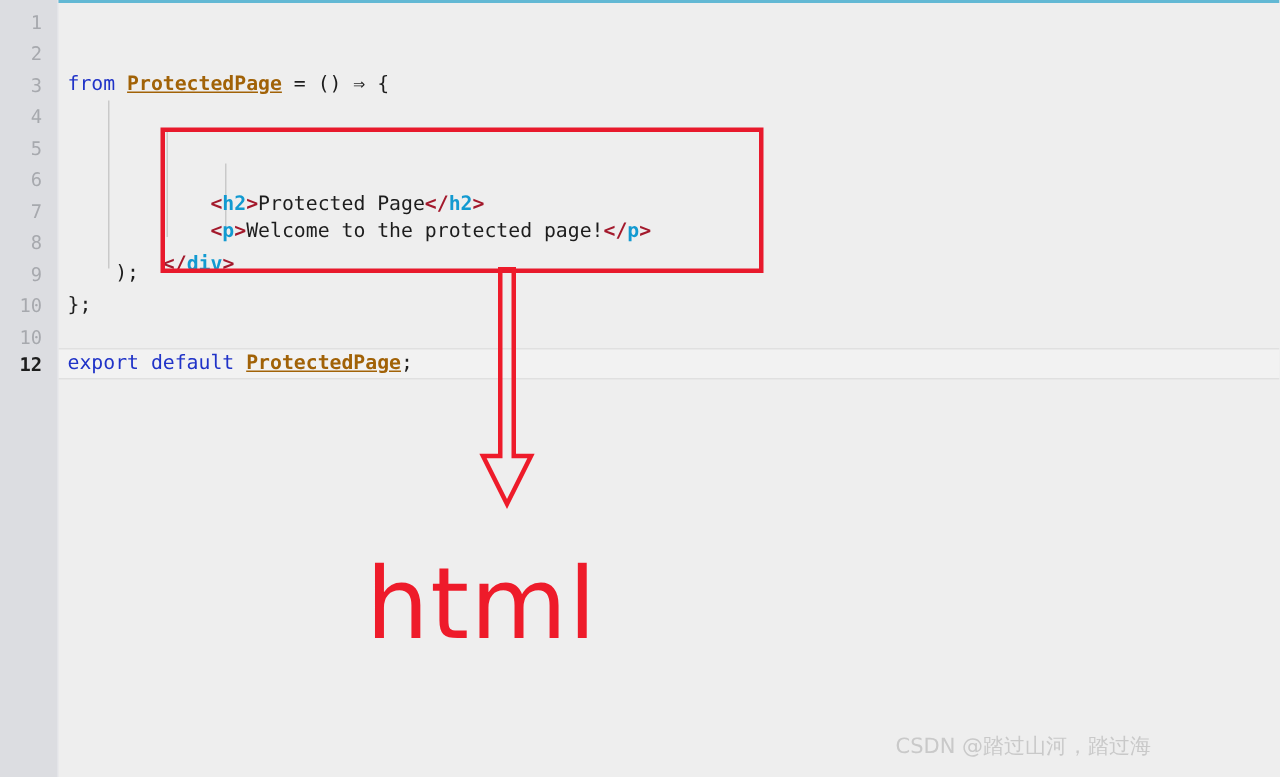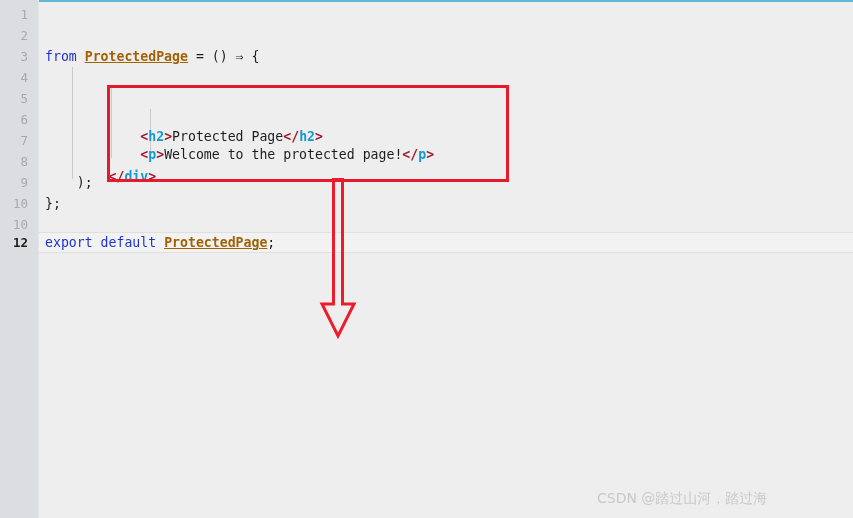--- a/index.html
+++ b/index.html
@@ -124,16 +124,17 @@
 
     <div class="cline" style="top:232px;"><span class="k">export</span><span class="plain"> </span><span class="k">default</span><span class="plain"> </span><span class="fnname">ProtectedPage</span><span class="plain">;</span></div>
   </div>
 
   <div class="redbox" style="left:107px;top:85px;width:402px;height:97px;"></div>
 
   <svg class="arrow" style="left:312px;top:178px;" width="52" height="162" viewBox="0 0 52 162">
     <path d="M21.5 0 L21.5 126 L10 126 L26 158 L42 126 L30.5 126 L30.5 0 Z" fill="none" stroke="#ee1b2a" stroke-width="3" stroke-linejoin="miter"></path>
   </svg>
 
+  <div class="htmllabel" style="left:244px;top:370px;">html</div>
 
   <div class="watermark" style="left:597px;top:489px;">CSDN @踏过山河，踏过海</div>
 
 </div>
 
 </body></html>

